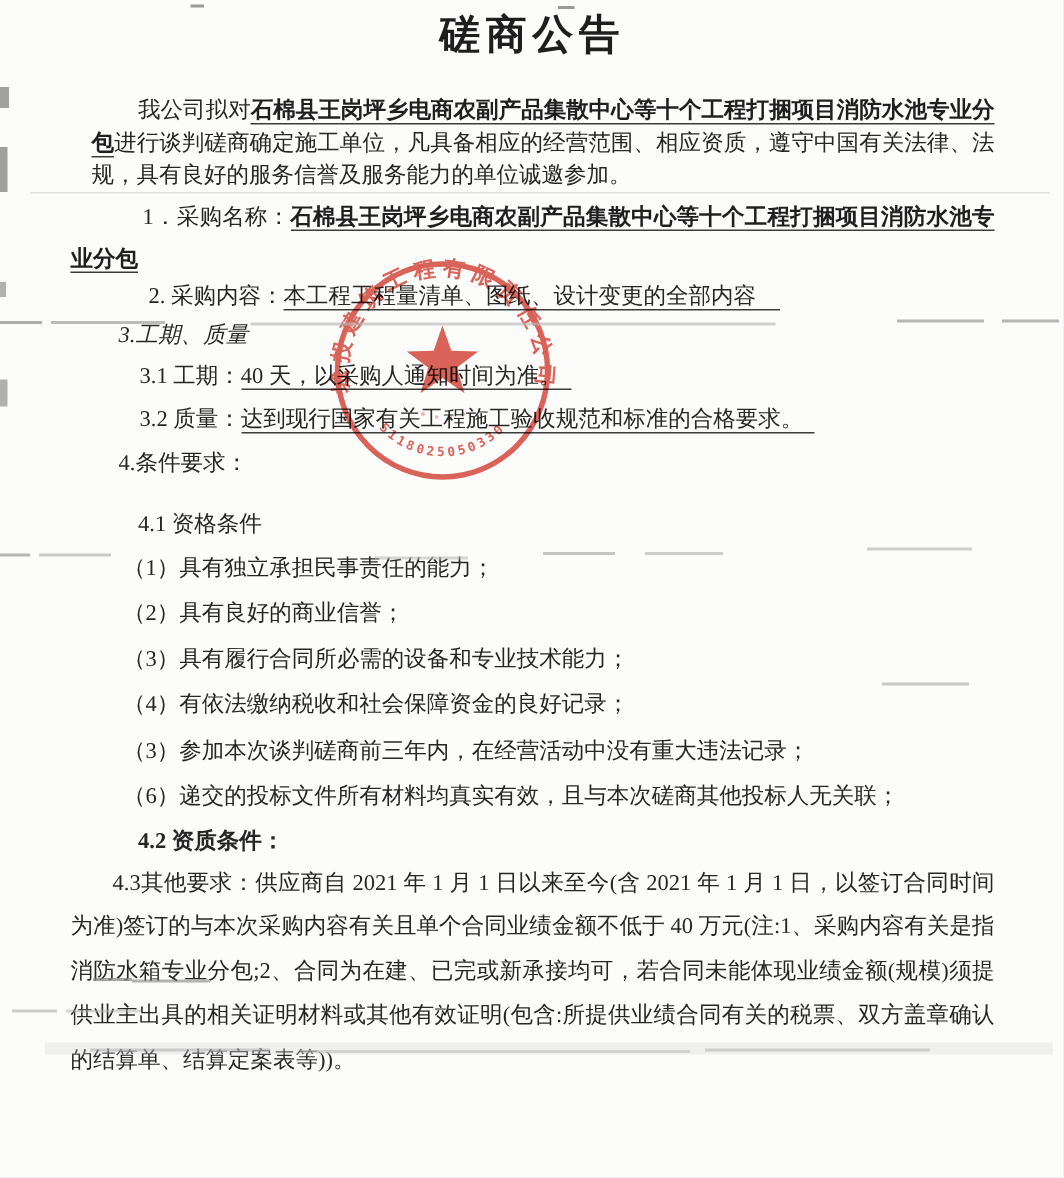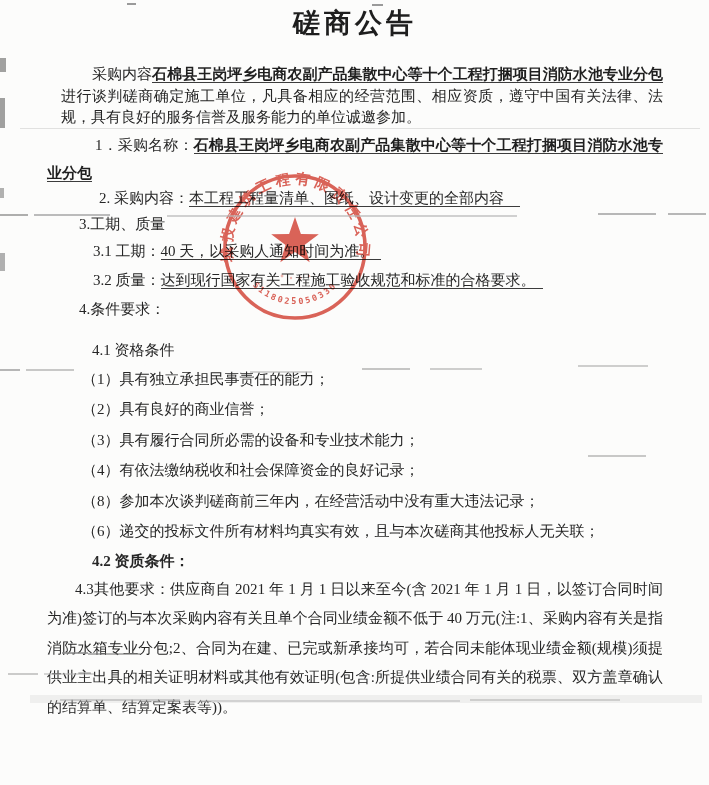--- a/index.html
+++ b/index.html
@@ -25,21 +25,21 @@
     line-height:34px;
     color:#1e1e1e;
   }
   p{margin:0;font-size:15px;text-align:justify;}
   .intro{margin:24px 0 0 14px;line-height:21.5px;text-indent:31px;}
   .b{font-weight:700;color:#1f1f1f;}
   .u{border-bottom:1px solid #3c3c3c;}
   .s1{margin-top:2px;line-height:28px;text-indent:48px;}
   .s2{margin-top:-2px;line-height:26px;text-indent:52px;}
   .s2 .u{padding-right:16px;}
-  .s3{line-height:26px;text-indent:32px;}
+  .s3{line-height:26px;text-indent:32px;font-style:italic;}
   .sub{line-height:29px;text-indent:46px;}
   .sub .u{padding-right:7px;}
   .s4{line-height:29px;text-indent:32px;}
   .s41{margin-top:12px;line-height:28px;text-indent:45px;}
   .item{line-height:30.5px;text-indent:35px;}
   .s42{line-height:28px;text-indent:45px;font-weight:bold;}
   .s42p{line-height:20.5px;text-indent:22px;}
   .s43p{line-height:29.5px;text-indent:28px;}
   
   .seal{
@@ -53,41 +53,41 @@
   .art{position:absolute;pointer-events:none;}
 </style>
 </head>
 <body>
 
 <div class="page">
   <div class="content">
 
     <h1 class="title">磋商公告</h1>
 
-    <p class="intro"><span>采购内容</span><span class="b u">石棉县王岗坪乡电商农副产品集散中心等十个工程打捆项目消防水池专业分包</span><span>进行谈判磋商确定施工单位，凡具备相应的经营范围、相应资质，遵守中国有关法律、法规，具有良好的服务信誉及服务能力的单位诚邀参加。</span></p>
+    <p class="intro"><span>我公司拟对</span><span class="b u">石棉县王岗坪乡电商农副产品集散中心等十个工程打捆项目消防水池专业分包</span><span>进行谈判磋商确定施工单位，凡具备相应的经营范围、相应资质，遵守中国有关法律、法规，具有良好的服务信誉及服务能力的单位诚邀参加。</span></p>
 
     <p class="s1"><span>1．采购名称：</span><span class="b u">石棉县王岗坪乡电商农副产品集散中心等十个工程打捆项目消防水池专业分包</span></p>
 
     <p class="s2"><span>2. 采购内容：</span><span class="u">本工程工程量清单、图纸、设计变更的全部内容</span></p>
 
     <p class="s3">3.工期、质量</p>
 
     <p class="sub"><span>3.1 工期：</span><span class="u">40 天，以采购人通知时间为准。</span></p>
 
     <p class="sub"><span>3.2 质量：</span><span class="u">达到现行国家有关工程施工验收规范和标准的合格要求。</span></p>
 
     <p class="s4">4.条件要求：</p>
 
     <p class="s41">4.1 资格条件</p>
 
     <p class="item">（1）具有独立承担民事责任的能力；</p>
     <p class="item">（2）具有良好的商业信誉；</p>
     <p class="item">（3）具有履行合同所必需的设备和专业技术能力；</p>
     <p class="item">（4）有依法缴纳税收和社会保障资金的良好记录；</p>
-    <p class="item">（8）参加本次谈判磋商前三年内，在经营活动中没有重大违法记录；</p>
+    <p class="item">（3）参加本次谈判磋商前三年内，在经营活动中没有重大违法记录；</p>
     <p class="item">（6）递交的投标文件所有材料均真实有效，且与本次磋商其他投标人无关联；</p>
 
     <p class="s42">4.2 资质条件：</p>
 
 
     <p class="s43p"><span>4.3其他要求：</span><span>供应商自 2021 年 1 月 1 日以来至今(含 2021 年 1 月 1 日，以签订合同时间为准)签订的与本次采购内容有关且单个合同业绩金额不低于 40 万元(注:1、采购内容有关是指消防水箱专业分包;2、合同为在建、已完或新承接均可，若合同未能体现业绩金额(规模)须提供业主出具的相关证明材料或其他有效证明(包含:所提供业绩合同有关的税票、双方盖章确认的结算单、结算定案表等))。</span></p>
 
   </div>
 
   <svg class="seal" viewBox="-76 -76 152 152" width="152" height="152" xmlns="http://www.w3.org/2000/svg">

